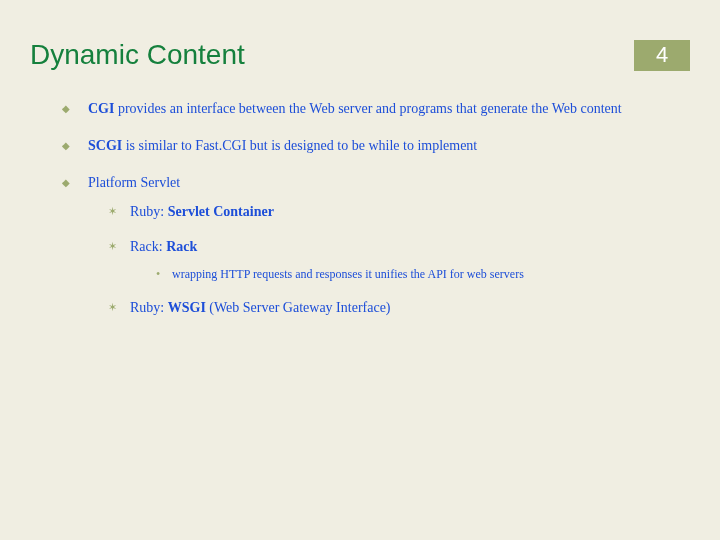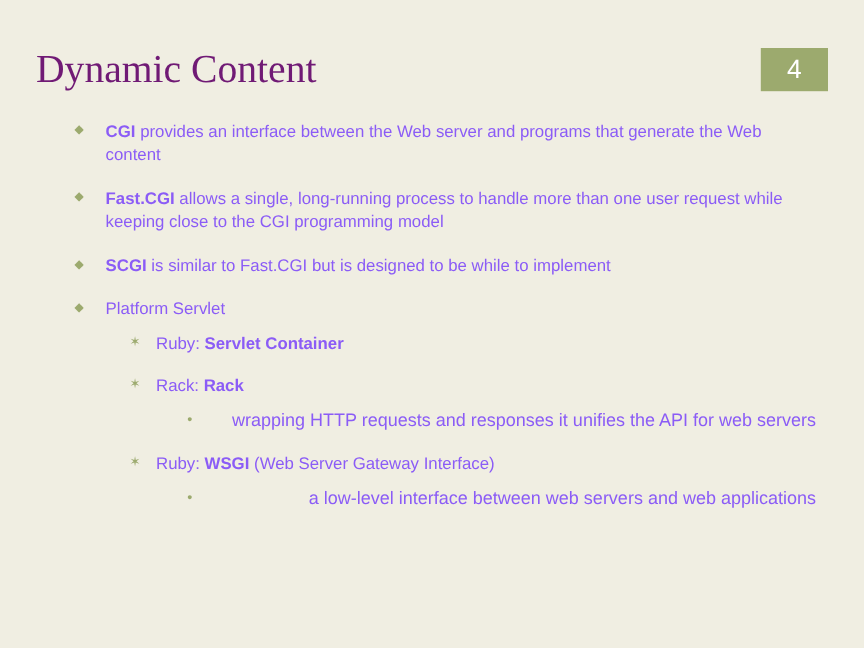--- a/index.html
+++ b/index.html
@@ -21,43 +21,43 @@
   .title-area {
     position: absolute;
     top: 40px;
     left: 30px;
     right: 30px;
     display: flex;
     align-items: stretch;
   }
   .title-text {
     flex: 1;
-    font-size: 33px;
-    color: #701a75;
+    font-size: 28px;
+    color: #15803d;
     font-weight: 400;
     line-height: 1.1;
-    font-family: Liberation Serif, serif;
   }
   .page-badge {
     width: 56px;
     background: #9caa6e;
     color: #ffffff;
     font-size: 22px;
     display: flex;
     align-items: center;
     justify-content: center;
   }
   .content {
     position: absolute;
     top: 100px;
     left: 60px;
-    right: 40px;
+    right: 27px;
     font-size: 14px;
     line-height: 1.35;
-    color: #8b5cf6;
+    color: #1d4ed8;
+    font-family: Liberation Serif, serif;
   }
   ul.lvl1 {
     list-style: none;
     padding: 0;
     margin: 0;
   }
   ul.lvl1 > li {
     position: relative;
     padding-left: 28px;
     margin-bottom: 18px;
@@ -90,22 +90,21 @@
   }
   ul.lvl3 {
     list-style: none;
     padding: 0;
     margin: 10px 0 0 22px;
   }
   ul.lvl3 > li {
     position: relative;
     padding-left: 20px;
     margin-bottom: 14px;
-    font-size: 15px;
-    text-align: right;
+    font-size: 12px;
   }
   ul.lvl3 > li::before {
     content: "•";
     position: absolute;
     left: 4px;
     top: 0px;
     color: #9caa6e;
     font-size: 12px;
   }
   .b { font-weight: bold; }
@@ -120,23 +119,20 @@
     <div class="page-badge">4</div>
   </div>
 
   <div class="content">
     <ul class="lvl1">
 
       <li>
         <span class="b">CGI</span><span> provides an interface between the Web server and programs that generate the Web content</span>
       </li>
 
-      <li>
-        <span class="b">Fast.CGI</span><span> allows a single, long-running process to handle more than one user request while keeping close to the CGI programming model</span>
-      </li>
 
       <li>
         <span class="b">SCGI</span><span> is similar to Fast.CGI but is designed to be while to implement</span>
       </li>
 
       <li>
         <span>Platform Servlet</span>
 
         <ul class="lvl2">
 
@@ -148,21 +144,20 @@
           <li>
             <span>Rack: </span><span class="b">Rack</span><span></span>
             <ul class="lvl3">
               <li><span>wrapping HTTP requests and responses it unifies the API for web servers</span></li>
             </ul>
           </li>
 
           <li>
             <span>Ruby: </span><span class="b">WSGI</span><span> (Web Server Gateway Interface)</span>
             <ul class="lvl3">
-              <li><span>a low-level interface between web servers and web applications</span></li>
             </ul>
           </li>
 
         </ul>
       </li>
 
     </ul>
   </div>
 
 </div>

